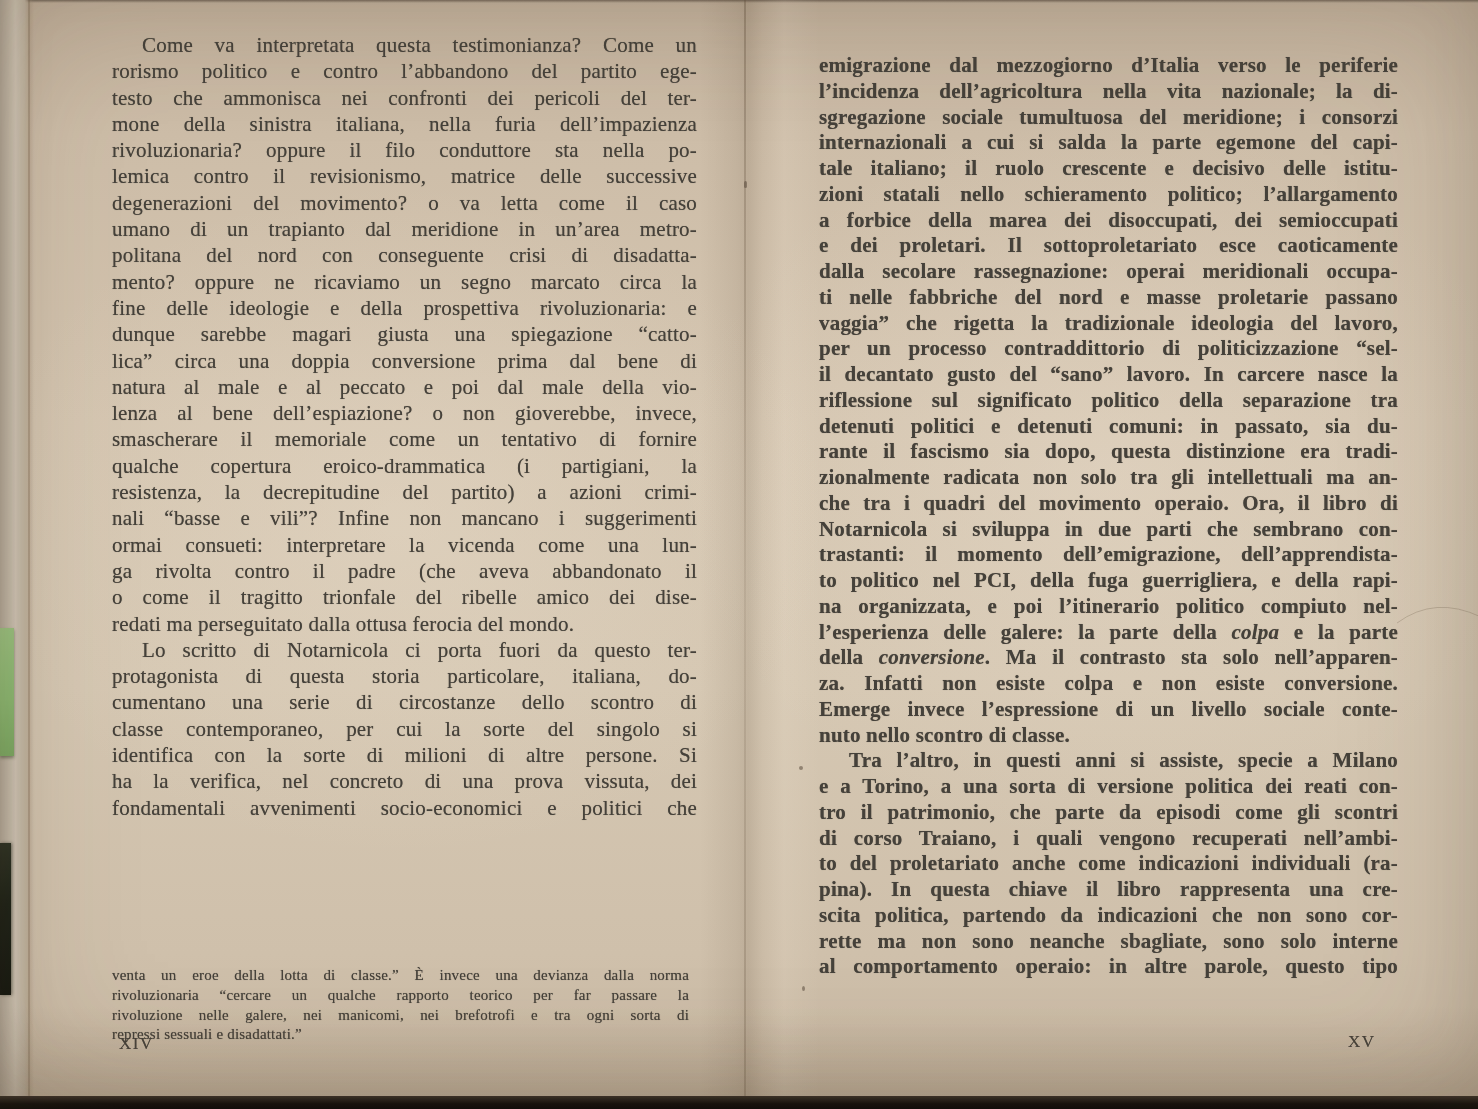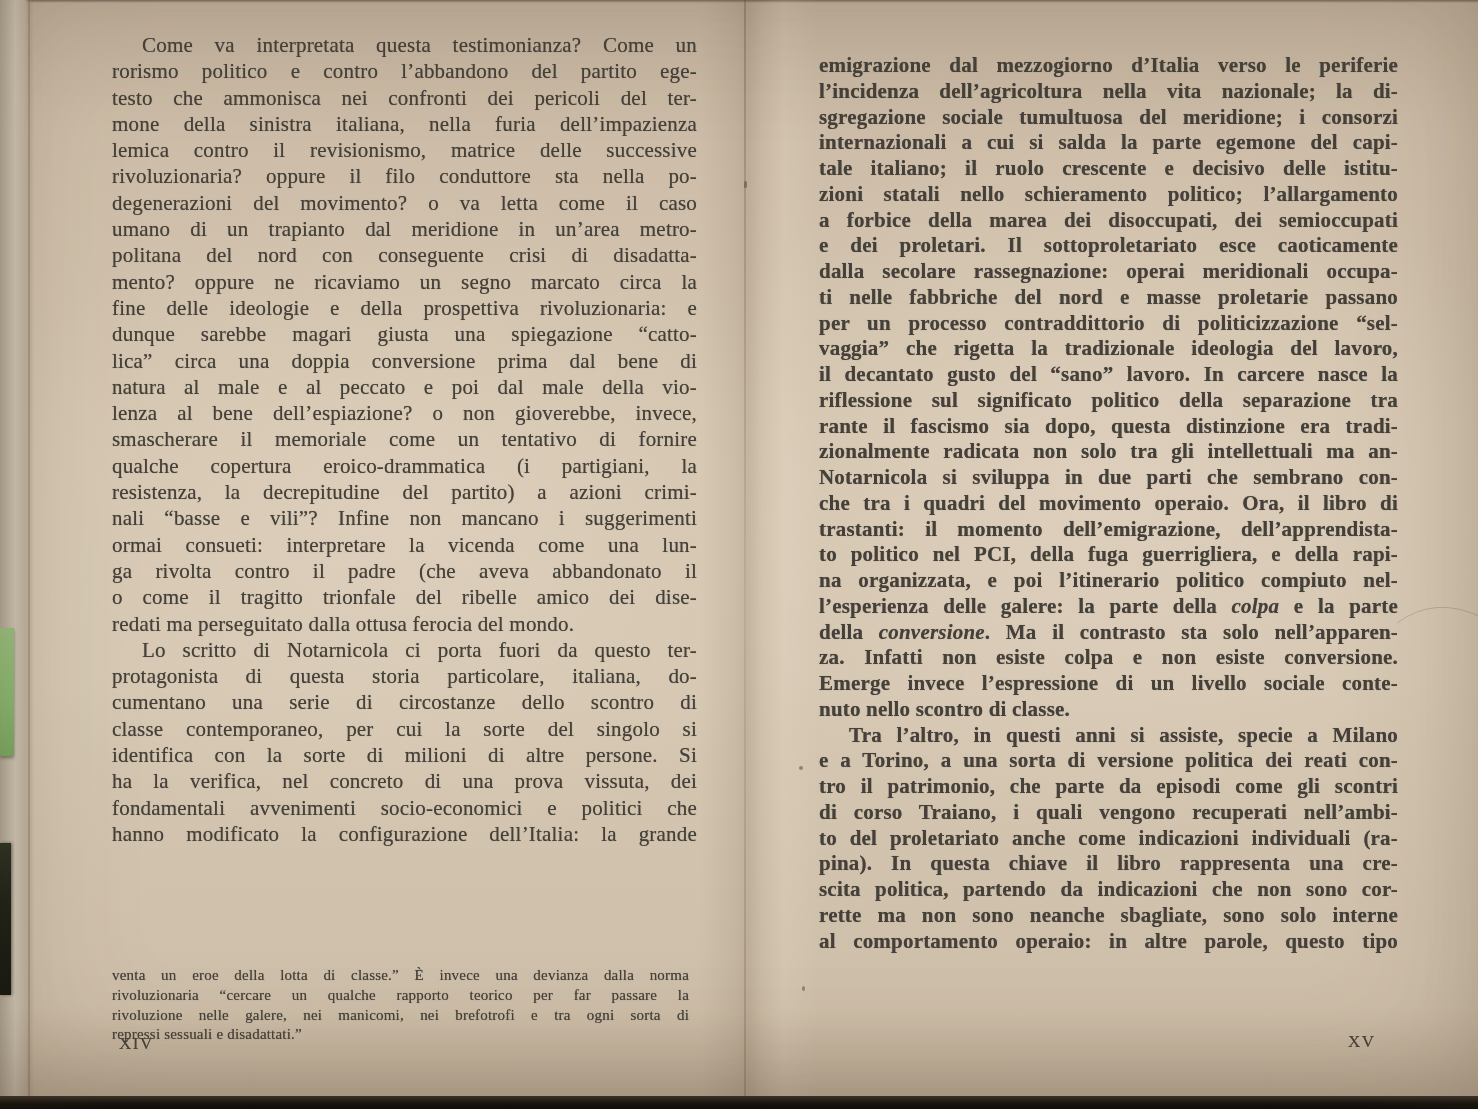--- a/index.html
+++ b/index.html
@@ -73,22 +73,22 @@
   <div class="gutter-crease"></div>
 
   <div class="bookmark"></div>
   <div class="dark-edge-object"></div>
 
   <div class="textblock left-main">
       <div class="ln ind"><span>Come va interpretata questa testimonianza? Come un</span></div>
       <div class="ln"><span>rorismo politico e contro l’abbandono del partito ege-</span></div>
       <div class="ln"><span>testo che ammonisca nei confronti dei pericoli del ter-</span></div>
       <div class="ln"><span>mone della sinistra italiana, nella furia dell’impazienza</span></div>
+      <div class="ln"><span>rivoluzionaria? oppure il filo conduttore sta nella po-</span></div>
       <div class="ln"><span>lemica contro il revisionismo, matrice delle successive</span></div>
-      <div class="ln"><span>rivoluzionaria? oppure il filo conduttore sta nella po-</span></div>
       <div class="ln"><span>degenerazioni del movimento? o va letta come il caso</span></div>
       <div class="ln"><span>umano di un trapianto dal meridione in un’area metro-</span></div>
       <div class="ln"><span>politana del nord con conseguente crisi di disadatta-</span></div>
       <div class="ln"><span>mento? oppure ne ricaviamo un segno marcato circa la</span></div>
       <div class="ln"><span>fine delle ideologie e della prospettiva rivoluzionaria: e</span></div>
       <div class="ln"><span>dunque sarebbe magari giusta una spiegazione “catto-</span></div>
       <div class="ln"><span>lica” circa una doppia conversione prima dal bene di</span></div>
       <div class="ln"><span>natura al male e al peccato e poi dal male della vio-</span></div>
       <div class="ln"><span>lenza al bene dell’espiazione? o non gioverebbe, invece,</span></div>
       <div class="ln"><span>smascherare il memoriale come un tentativo di fornire</span></div>
@@ -99,21 +99,20 @@
       <div class="ln"><span>ga rivolta contro il padre (che aveva abbandonato il</span></div>
       <div class="ln"><span>o come il tragitto trionfale del ribelle amico dei dise-</span></div>
       <div class="ln end"><span>redati ma perseguitato dalla ottusa ferocia del mondo.</span></div>
       <div class="ln ind"><span>Lo scritto di Notarnicola ci porta fuori da questo ter-</span></div>
       <div class="ln"><span>protagonista di questa storia particolare, italiana, do-</span></div>
       <div class="ln"><span>cumentano una serie di circostanze dello scontro di</span></div>
       <div class="ln"><span>classe contemporaneo, per cui la sorte del singolo si</span></div>
       <div class="ln"><span>identifica con la sorte di milioni di altre persone. Si</span></div>
       <div class="ln"><span>ha la verifica, nel concreto di una prova vissuta, dei</span></div>
       <div class="ln"><span>fondamentali avvenimenti socio-economici e politici che</span></div>
-      <div class="ln"><span>hanno modificato la configurazione dell’Italia: la grande</span></div>
     </div>
 
   <div class="textblock footnote">
       <div class="ln"><span>venta un eroe della lotta di classe.” È invece una devianza dalla norma</span></div>
       <div class="ln"><span>rivoluzionaria “cercare un qualche rapporto teorico per far passare la</span></div>
       <div class="ln"><span>rivoluzione nelle galere, nei manicomi, nei brefotrofi e tra ogni sorta di</span></div>
       <div class="ln end"><span>repressi sessuali e disadattati.”</span></div>
     </div>
 
   <div class="pagenum left">XIV</div>
@@ -122,28 +121,29 @@
       <div class="ln"><span>emigrazione dal mezzogiorno d’Italia verso le periferie</span></div>
       <div class="ln"><span>l’incidenza dell’agricoltura nella vita nazionale; la di-</span></div>
       <div class="ln"><span>sgregazione sociale tumultuosa del meridione; i consorzi</span></div>
       <div class="ln"><span>internazionali a cui si salda la parte egemone del capi-</span></div>
       <div class="ln"><span>tale italiano; il ruolo crescente e decisivo delle istitu-</span></div>
       <div class="ln"><span>zioni statali nello schieramento politico; l’allargamento</span></div>
       <div class="ln"><span>a forbice della marea dei disoccupati, dei semioccupati</span></div>
       <div class="ln"><span>e dei proletari. Il sottoproletariato esce caoticamente</span></div>
       <div class="ln"><span>dalla secolare rassegnazione: operai meridionali occupa-</span></div>
       <div class="ln"><span>ti nelle fabbriche del nord e masse proletarie passano</span></div>
+      <div class="ln"><span>vaggia” che rigetta la tradizionale ideologia del lavoro,</span></div>
       <div class="ln"><span>per un processo contraddittorio di politicizzazione “sel-</span></div>
-      <div class="ln"><span>vaggia” che rigetta la tradizionale ideologia del lavoro,</span></div>
       <div class="ln"><span>il decantato gusto del “sano” lavoro. In carcere nasce la</span></div>
       <div class="ln"><span>riflessione sul significato politico della separazione tra</span></div>
+      <div class="ln"><span>detenuti politici e detenuti comuni: in passato, sia du-</span></div>
       <div class="ln"><span>rante il fascismo sia dopo, questa distinzione era tradi-</span></div>
       <div class="ln"><span>zionalmente radicata non solo tra gli intellettuali ma an-</span></div>
+      <div class="ln"><span>che tra i quadri del movimento operaio. Ora, il libro di</span></div>
       <div class="ln"><span>Notarnicola si sviluppa in due parti che sembrano con-</span></div>
-      <div class="ln"><span>che tra i quadri del movimento operaio. Ora, il libro di</span></div>
       <div class="ln"><span>trastanti: il momento dell’emigrazione, dell’apprendista-</span></div>
       <div class="ln"><span>to politico nel PCI, della fuga guerrigliera, e della rapi-</span></div>
       <div class="ln"><span>na organizzata, e poi l’itinerario politico compiuto nel-</span></div>
       <div class="ln"><span>l’esperienza delle galere: la parte della </span><i>colpa</i><span> e la parte</span></div>
       <div class="ln"><span>della </span><i>conversione</i><span>. Ma il contrasto sta solo nell’apparen-</span></div>
       <div class="ln"><span>za. Infatti non esiste colpa e non esiste conversione.</span></div>
       <div class="ln"><span>Emerge invece l’espressione di un livello sociale conte-</span></div>
       <div class="ln end"><span>nuto nello scontro di classe.</span></div>
       <div class="ln ind"><span>Tra l’altro, in questi anni si assiste, specie a Milano</span></div>
       <div class="ln"><span>e a Torino, a una sorta di versione politica dei reati con-</span></div>

